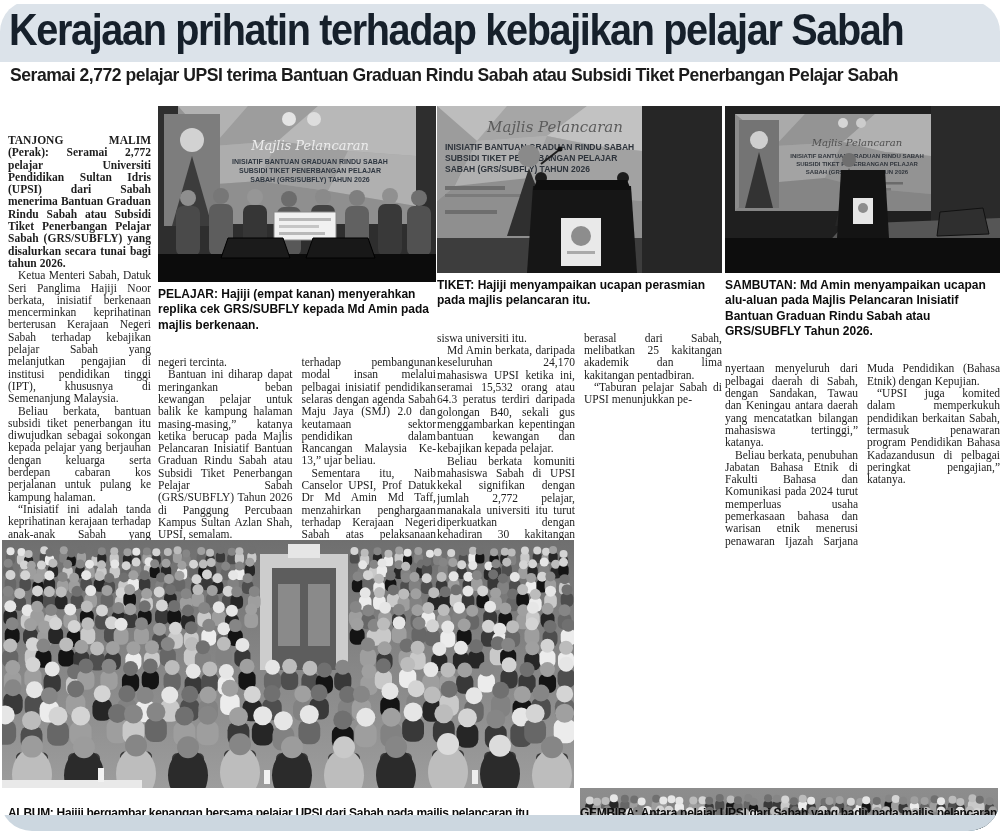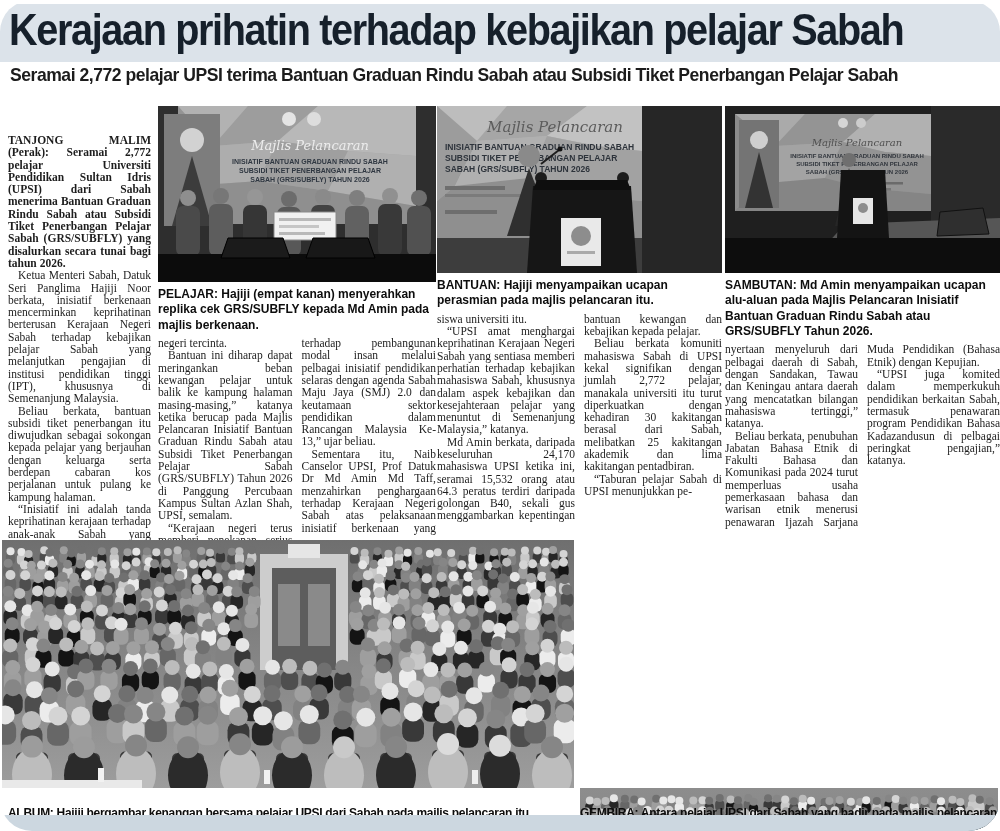--- a/index.html
+++ b/index.html
@@ -21,21 +21,21 @@
   
   .bodytext{font-size:11.5px;line-height:12.3px;text-align:justify;hyphens:auto;}
   .bodytext p{margin:0;text-indent:10px;}
   .bodytext p.lead{font-weight:bold;}
   .bodytext p.noindent{text-indent:0;}
   .col1{position:absolute;left:8px;top:106px;width:143px;height:429px;overflow:hidden;margin-top:28px;}
   .mid{position:absolute;top:106px;}
   .mid1{left:158px;width:278px;}
   .mid2{left:437px;width:285px;}
   .mid3{left:725px;width:275px;}
-  .cols{column-gap:9px;column-count:2;column-fill:auto;overflow:hidden;margin-top:4px;}
+  .cols{column-gap:9px;column-count:2;column-fill:auto;overflow:hidden;margin-top:23px;}
   .mid1 .cols{height:210px;}
   .mid2 .cols{height:219px;}
   .mid3 .cols{height:205px;}
 
   
   figure.photo{margin:0;position:relative;background:#7dd3fc;overflow:hidden;}
   .photo1{width:278px;height:176px;}
   .photo2{width:285px;height:167px;}
   .photo3{width:275px;height:167px;}
   .photo4{position:absolute;left:2px;top:540px;width:572px;height:248px;}
@@ -186,24 +186,23 @@
           <circle cx="104" cy="72" r="6" fill="#1d1d1d"></circle>
           <circle cx="186" cy="72" r="6" fill="#1d1d1d"></circle>
           <polygon points="96,80 194,80 200,167 90,167" fill="#161616"></polygon>
           <polygon points="100,74 190,74 194,84 96,84" fill="#0e0e0e"></polygon>
           <rect x="124" y="112" width="40" height="48" fill="#e9e9e9"></rect>
           <circle cx="144" cy="130" r="10" fill="#8d8d8d"></circle>
           <rect x="130" y="145" width="28" height="3" fill="#aaa"></rect>
         </g>
       </svg>
     </figure>
-    <p class="caption"><span>BANTUAN:</span> <span>Hajiji menyampaikan ucapan perasmian pada majlis pelancaran itu.</span></p>
+    <p class="caption"><span>TIKET:</span> <span>Hajiji menyampaikan ucapan perasmian pada majlis pelancaran itu.</span></p>
     <div class="cols bodytext">
       <p class="noindent">siswa universiti itu.</p>
-      <p>“UPSI amat menghargai keprihatinan Kerajaan Negeri Sabah yang sentiasa memberi perhatian terhadap kebajikan mahasiswa Sabah, khususnya dalam aspek kebajikan dan kesejahteraan pelajar yang menuntut di Semenanjung Malaysia,” katanya.</p>
       <p>Md Amin berkata, daripada keseluruhan 24,170 mahasiswa UPSI ketika ini, seramai 15,532 orang atau 64.3 peratus terdiri daripada golongan B40, sekali gus menggambarkan kepentingan bantuan kewangan dan kebajikan kepada pelajar.</p>
       <p>Beliau berkata komuniti mahasiswa Sabah di UPSI kekal signifikan dengan jumlah 2,772 pelajar, manakala universiti itu turut diperkuatkan dengan kehadiran 30 kakitangan berasal dari Sabah, melibatkan 25 kakitangan akademik dan lima kakitangan pentadbiran.</p>
       <p>“Taburan pelajar Sabah di UPSI menunjukkan pe-</p>
     </div>
   </div>
 
   <div class="mid mid3">
     <figure class="photo photo3">
       <svg width="275" height="167" viewBox="0 0 275 167">
         <rect width="275" height="167" fill="#1f1f1f"></rect>

